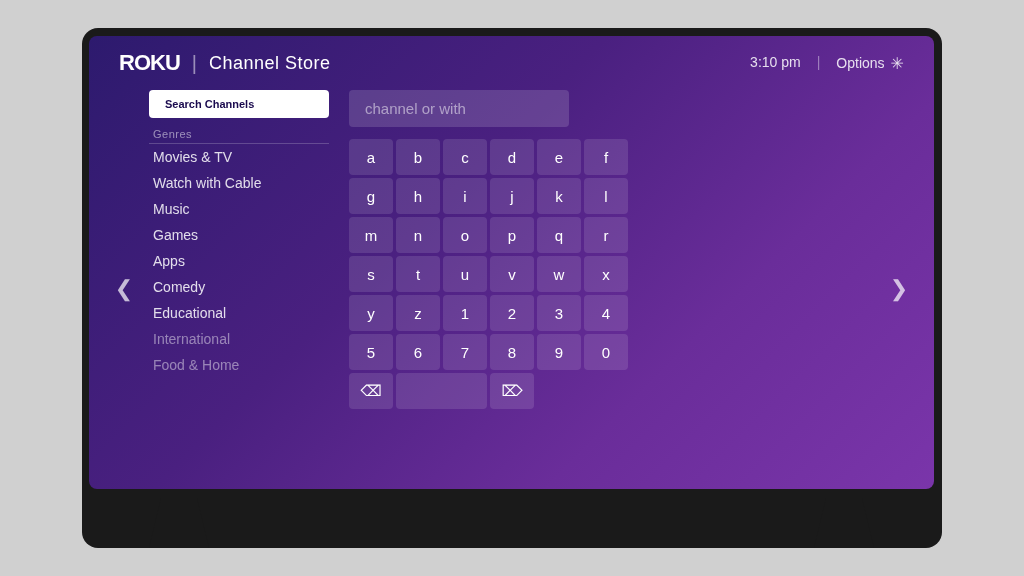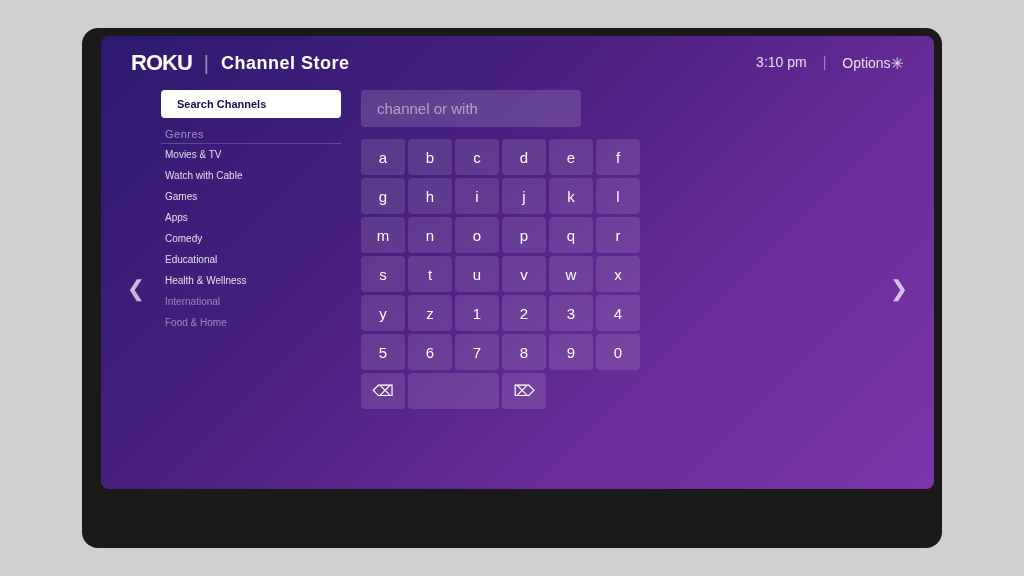--- a/index.html
+++ b/index.html
@@ -16,21 +16,21 @@
 
     .tv-outer {
       width: 860px;
       height: 520px;
       background: #1a1a1a;
       border-radius: 16px;
       display: flex;
       flex-direction: column;
       align-items: center;
       justify-content: flex-start;
-      padding: 8px 8px 0 19px;
+      padding: 8px 8px 0 7px;
       position: relative;
     }
 
     .tv-screen {
       width: 100%;
       height: 460px;
       background: linear-gradient(135deg, #2d1a6e 0%, #4a2080 40%, #6a2d9a 70%, #7a35aa 100%);
       border-radius: 8px;
       position: relative;
       overflow: hidden;
@@ -77,39 +77,40 @@
     }
 
     .header-divider {
       color: rgba(255,255,255,0.5);
       font-size: 20px;
       font-weight: 300;
     }
 
     .channel-store-title {
       font-size: 18px;
-      font-weight: 700;
+      font-weight: 400;
       color: white;
       letter-spacing: 0.5px;
     }
 
     .header-right {
       display: flex;
       gap: 16px;
       font-size: 14px;
       color: rgba(255,255,255,0.85);
     }
 
     .time-display {
       font-size: 14px;
     }
 
     .options-btn {
       display: flex;
       align-items: center;
+      gap: 6px;
       cursor: pointer;
       font-size: 14px;
     }
 
     .asterisk-icon {
       font-size: 16px;
     }
 
     
     .main-content {
@@ -157,21 +158,21 @@
       font-size: 11px;
       color: rgba(255,255,255,0.5);
       letter-spacing: 0.5px;
       padding-left: 4px;
       border-bottom: 1px solid rgba(255,255,255,0.2);
       padding-bottom: 3px;
     }
 
     .menu-item {
       color: rgba(255,255,255,0.85);
-      font-size: 10px;
+      font-size: 14px;
       padding: 5px 4px;
       cursor: pointer;
       border-radius: 3px;
     }
 
     .menu-item.dimmed {
       color: rgba(255,255,255,0.45);
     }
 
     
@@ -256,25 +257,25 @@
       <div class="nav-arrow">
         <span>❮</span>
       </div>
 
       <div class="sidebar">
         <button class="search-channels-btn">Search Channels</button>
         <div class="genres-label">Genres</div>
         <div id="menu-list">
             <div class="menu-item">Movies &amp; TV</div>
             <div class="menu-item">Watch with Cable</div>
+            <div class="menu-item">Music</div>
             <div class="menu-item">Games</div>
             <div class="menu-item">Apps</div>
             <div class="menu-item">Comedy</div>
             <div class="menu-item">Educational</div>
-            <div class="menu-item">Health &amp; Wellness</div>
             <div class="menu-item dimmed">International</div>
             <div class="menu-item dimmed">Food &amp; Home</div>
           </div>
       </div>
 
       <div class="right-content">
         <div class="search-input-area">channel or with</div>
         <div class="keyboard-grid" id="keyboard-grid">
             <button class="key-btn">a</button>
             <button class="key-btn">b</button>

